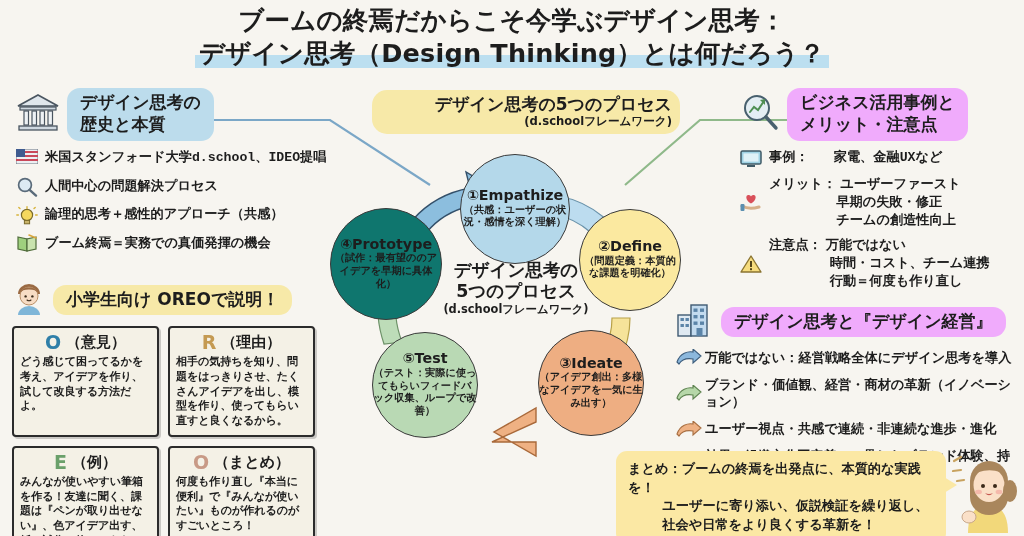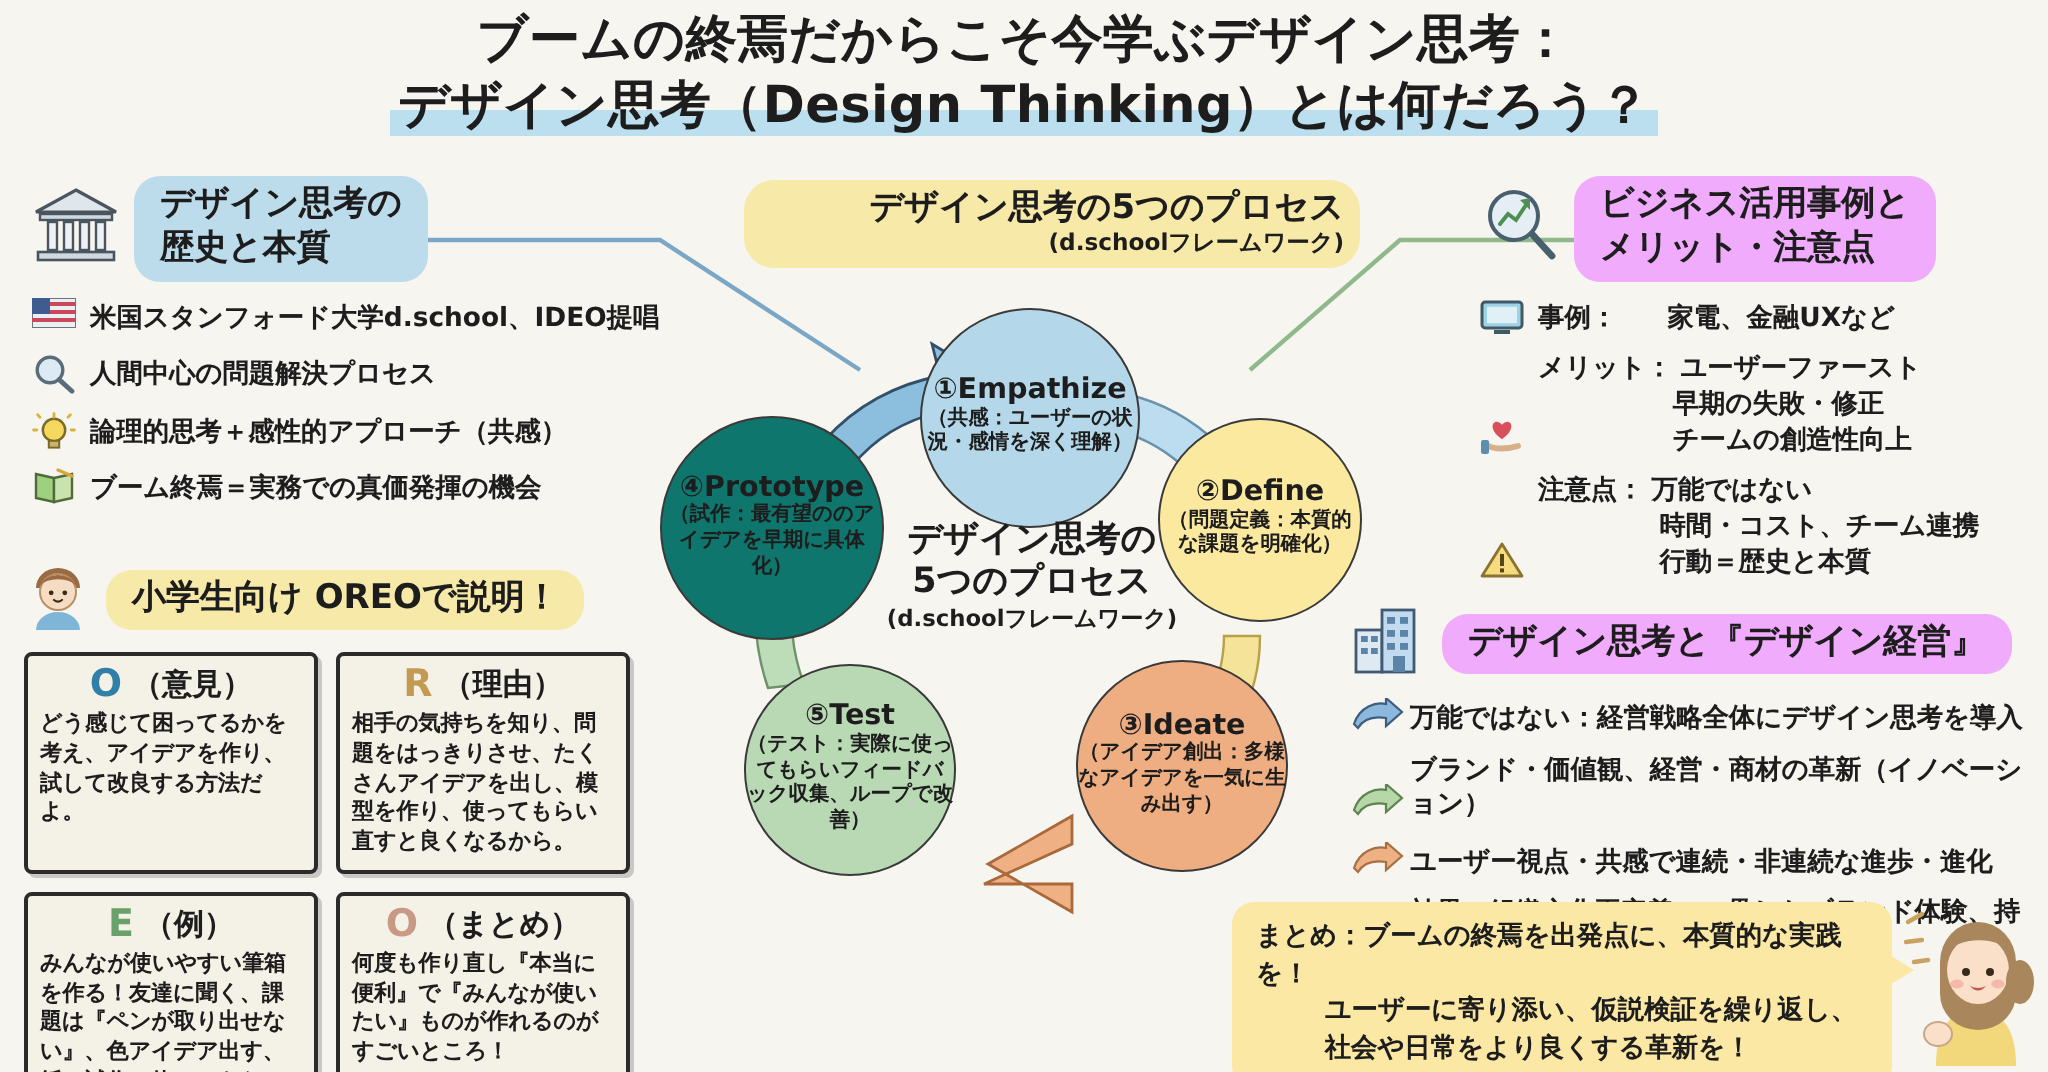--- a/index.html
+++ b/index.html
@@ -30,21 +30,21 @@
     display:inline-block;border-radius:13px;padding:4px 13px 5px 13px;
     font-weight:bold;font-size:17px;line-height:1.28;
   }
   .pill.blue{background:#bcdcec;}
   .pill.green{background:#f0abfc;}
   .pill.yellow{background:#f7e9a8;}
 
   .sec-head{display:flex;align-items:center;gap:7px;}
 
   .bullets{margin-top:7px;}
-  .brow{display:flex;align-items:flex-end;gap:7px;margin-bottom:7.5px;}
+  .brow{display:flex;align-items:center;gap:7px;margin-bottom:7.5px;font-family:Liberation Mono, monospace;}
   .brow .bico{flex:0 0 auto;width:22px;height:20px;margin-top:1px;}
   .brow .btxt{font-size:13.2px;font-weight:bold;line-height:1.35;}
   .btxt .sub{display:block;}
 
   
   #panel-history{position:absolute;left:16px;top:88px;width:318px;}
   #panel-business{position:absolute;left:740px;top:88px;width:285px;}
   #panel-oreo{position:absolute;left:12px;top:281px;width:320px;}
   #panel-keiei{position:absolute;left:676px;top:303px;width:344px;}
   #summary{position:absolute;left:616px;top:451px;width:330px;}
@@ -349,21 +349,21 @@
             <rect x="10" y="7" width="2" height="6" fill="#54451a"></rect>
               <rect x="10" y="14.2" width="2" height="2" fill="#54451a"></rect>
           </svg>
         </span>
         <span class="btxt">
           <span class="kv">
               <span class="k">注意点：</span>
           <span class="v">万能ではない</span>
             </span>
           <span class="sub" style="padding-left:4.6em">時間・コスト、チーム連携</span>
-          <span class="sub" style="padding-left:4.6em">行動＝歴史と本質</span>
+          <span class="sub" style="padding-left:4.6em">行動＝何度も作り直し</span>
         </span>
       </div>
     </div>
   </div>
 
   <div id="panel-keiei">
     <div class="sec-head">
       <span>
         <svg width="38" height="34" viewBox="0 0 38 34">
           <rect x="2" y="12" width="13" height="21" fill="#dfe9f2" stroke="#3f5a72" stroke-width="1.4"></rect>

